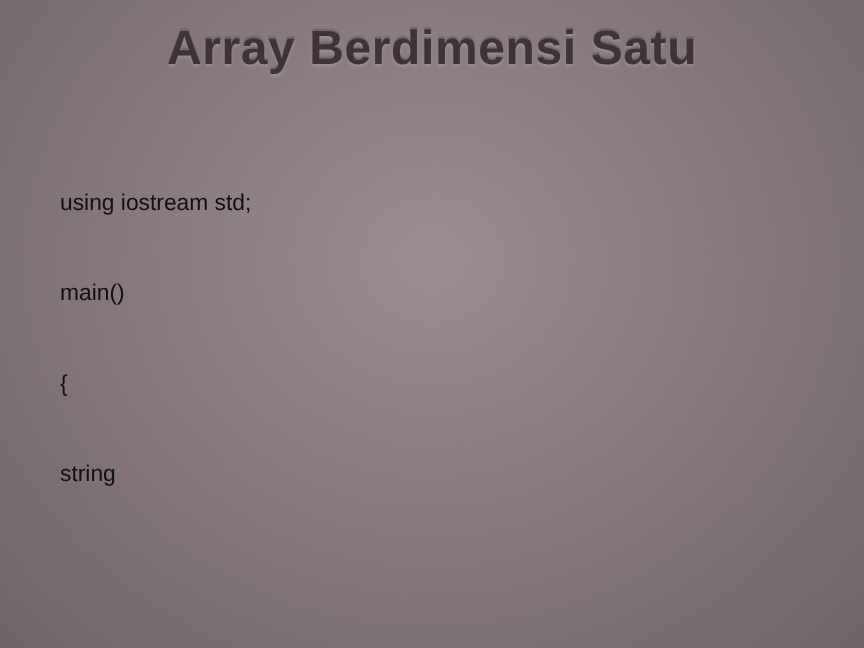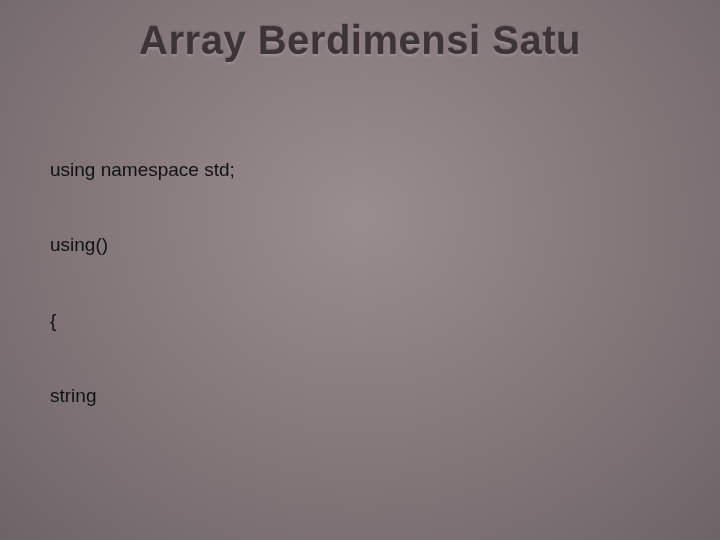--- a/index.html
+++ b/index.html
@@ -34,22 +34,22 @@
     white-space: pre-wrap;
   }
   .code .line { display: block; }
 </style>
 </head>
 <body>
 
 <div class="slide">
   <h1 class="title">Array Berdimensi Satu</h1>
   <div class="code">
-    <span class="line">using namespace std;</span>
-    <span class="line">using()</span>
+    <span class="line">using iostream std;</span>
+    <span class="line">main()</span>
     <span class="line">{</span>
     <span class="line">string</span>
     
     
     
     
     
     
     
     

